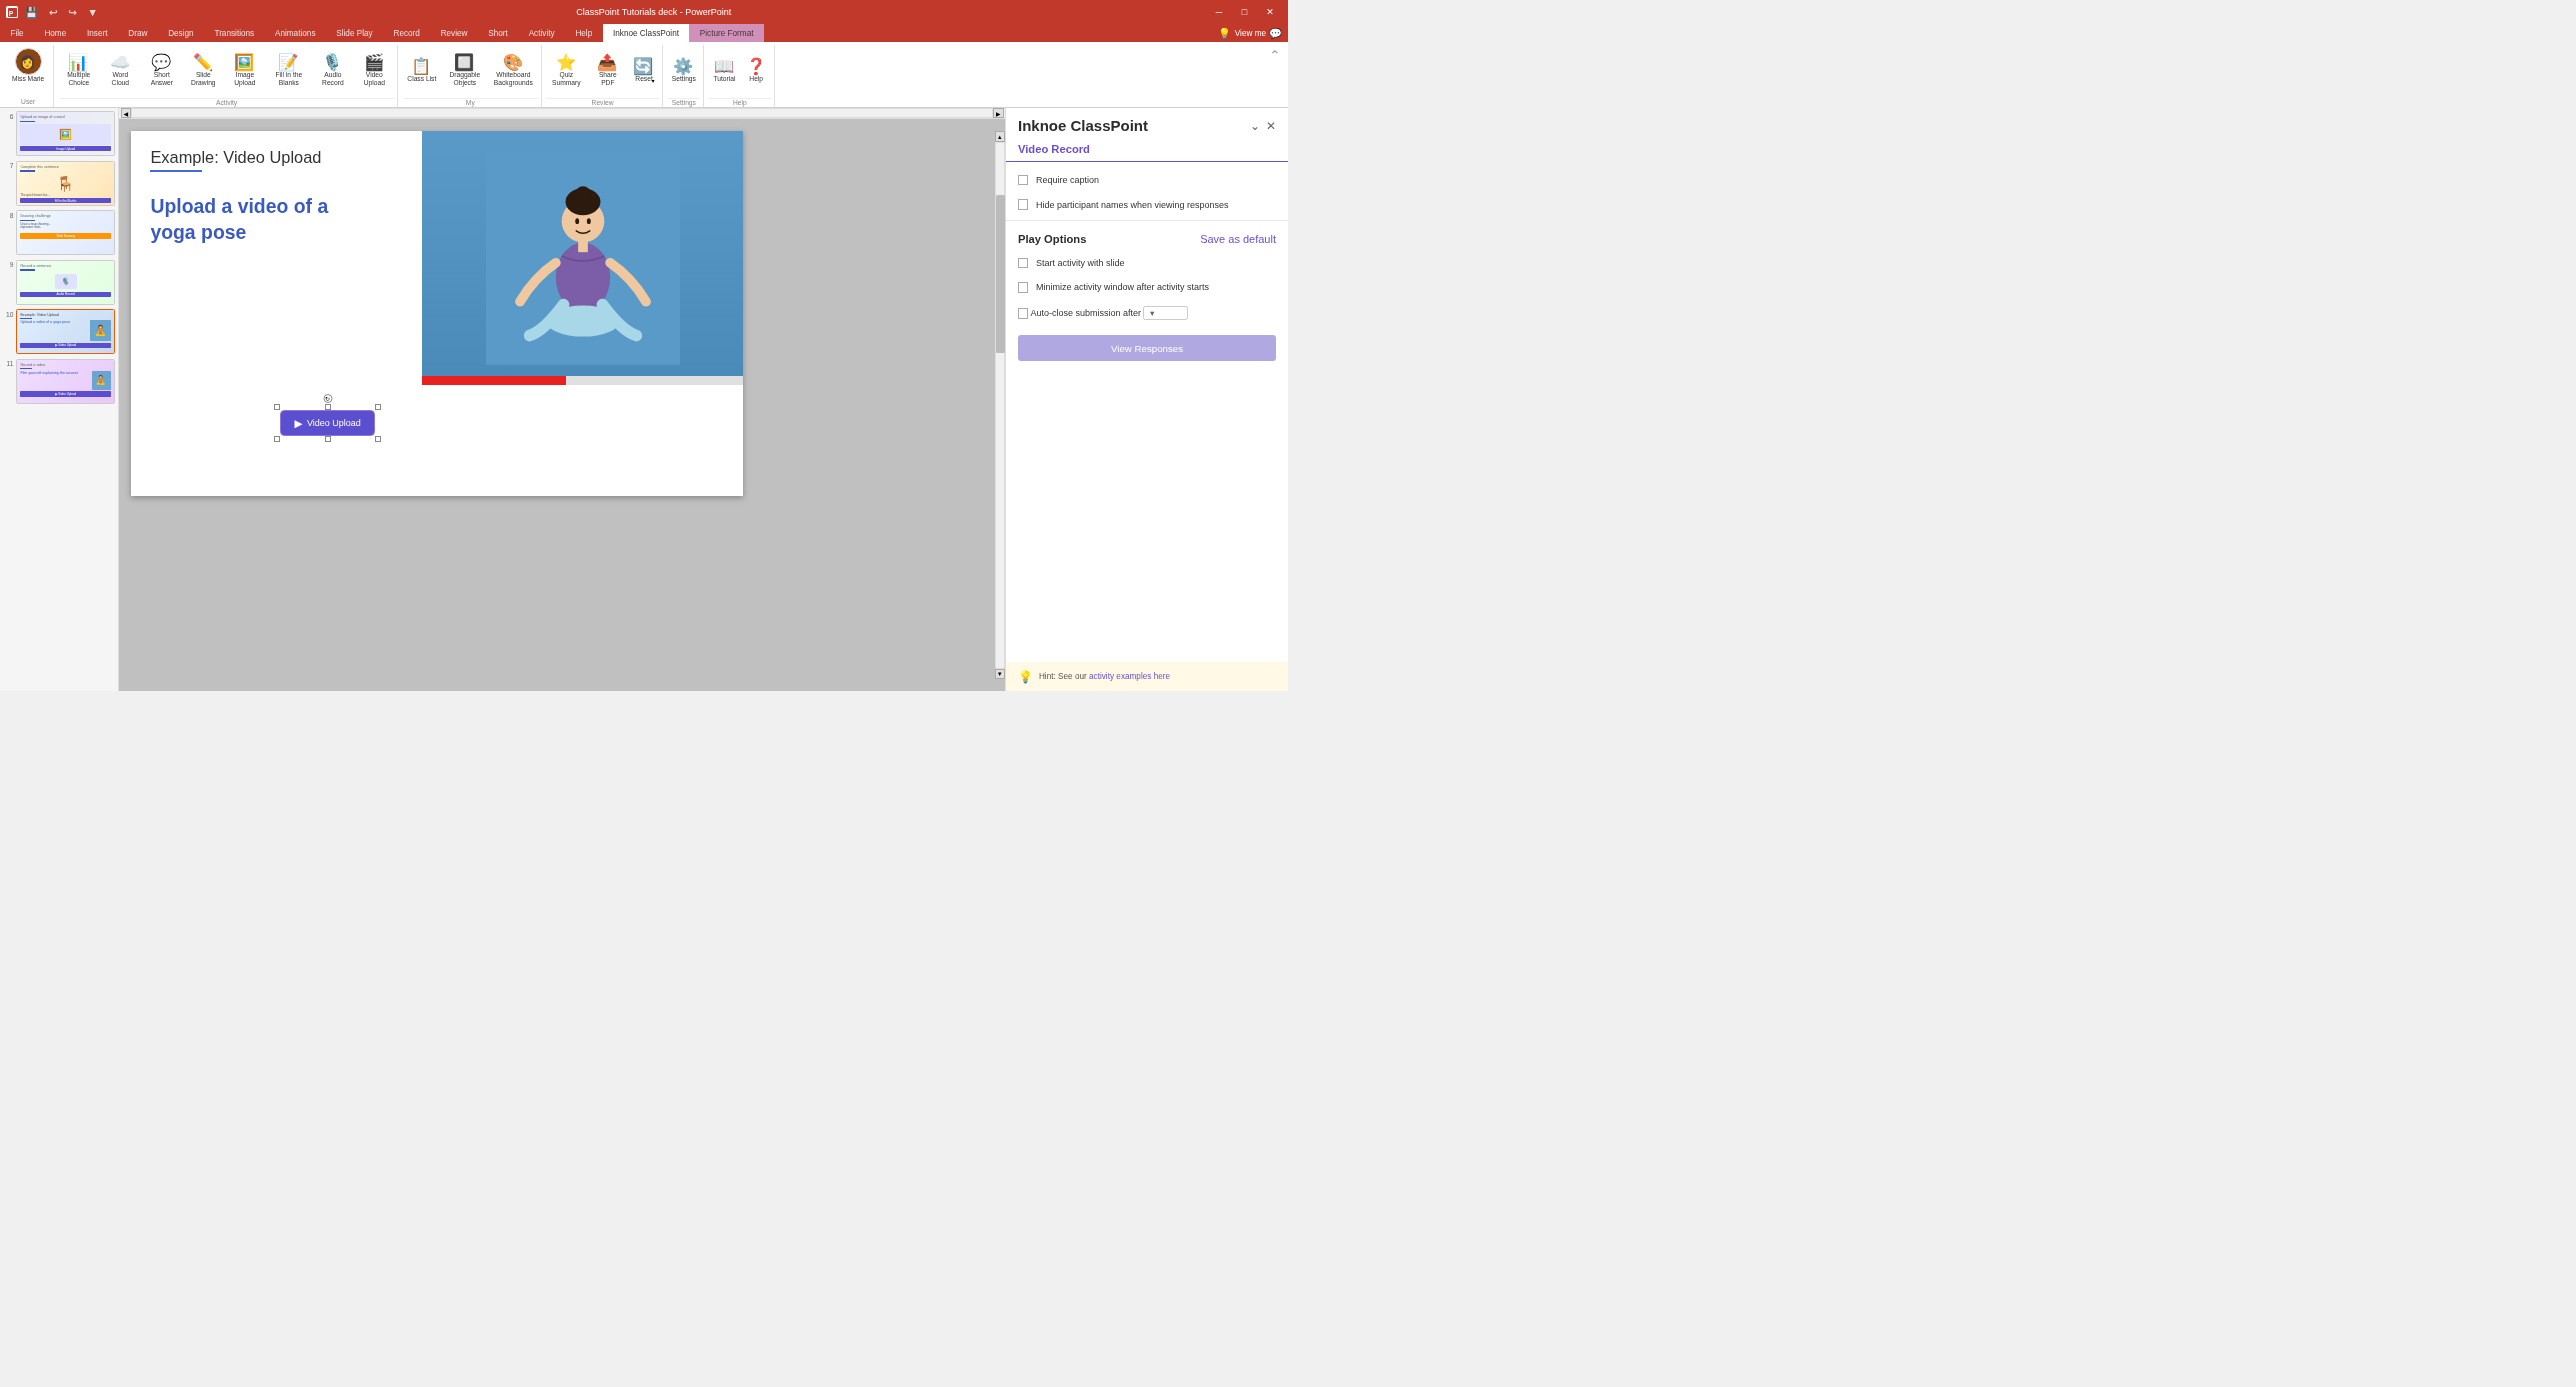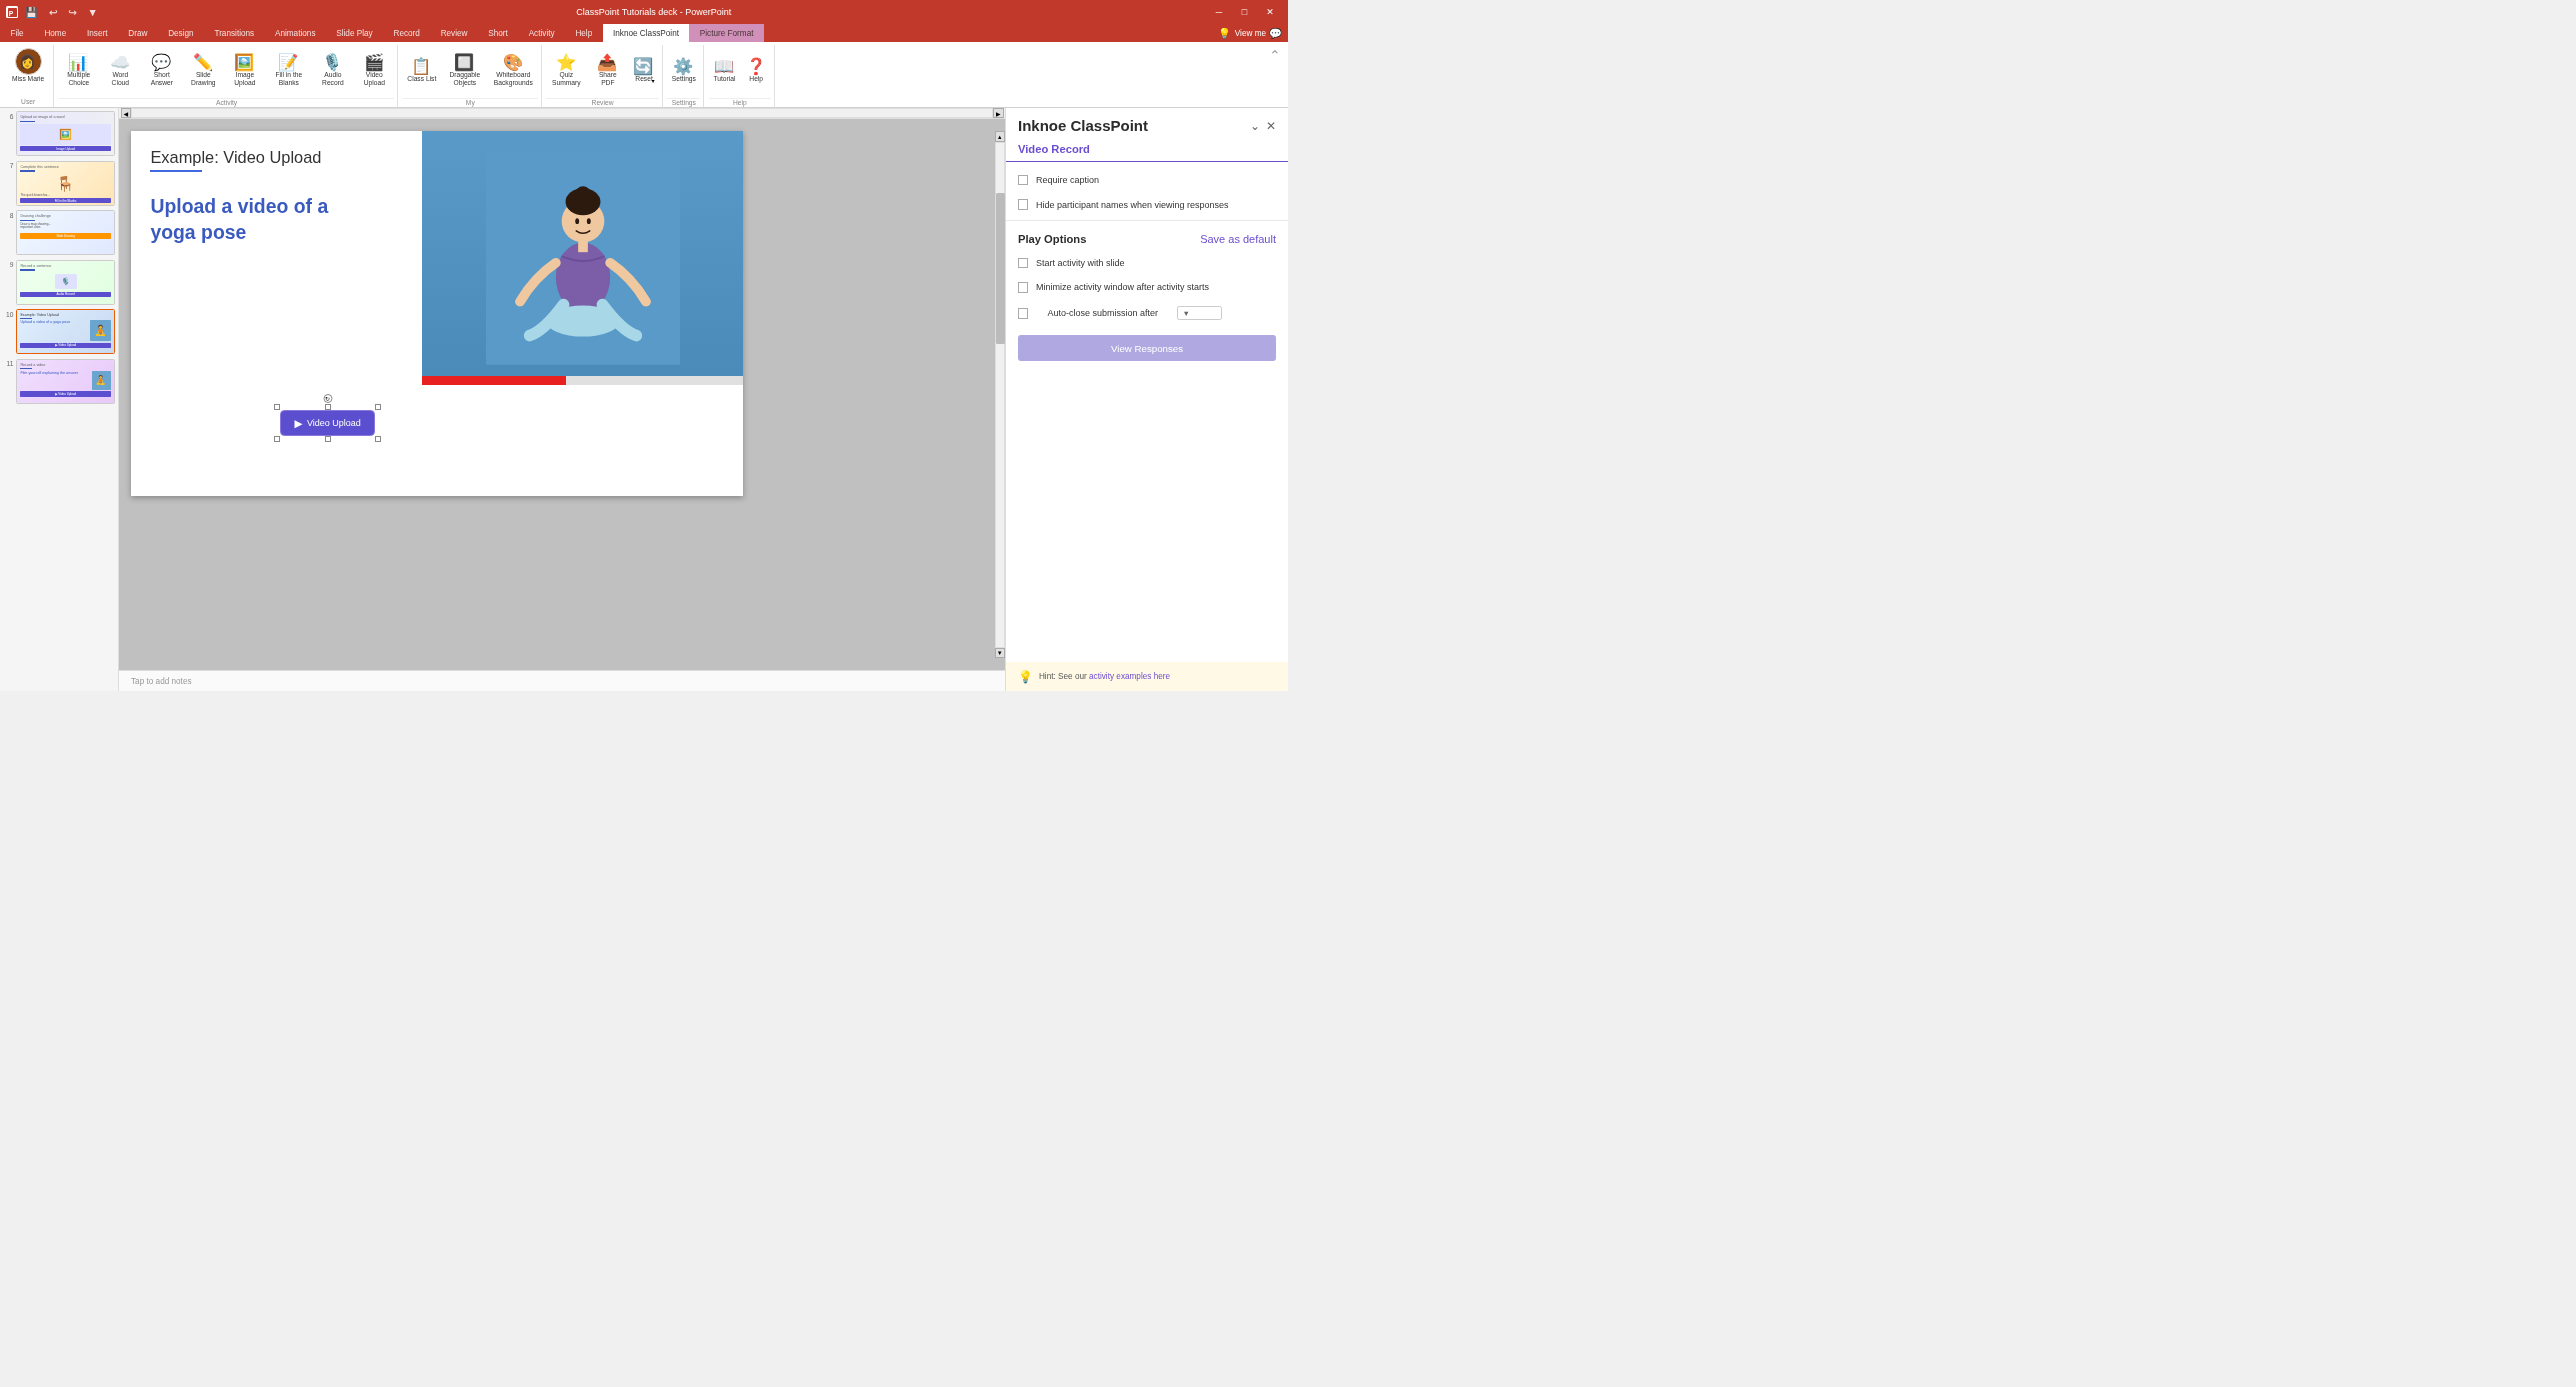--- a/index.html
+++ b/index.html
@@ -55,21 +55,21 @@
     .option-row { display: flex; align-items: flex-start; padding: 6px 12px; gap: 7.5px; }
     .checkbox { width: 10.4px; height: 10.4px; border: 0.7px solid #aaa; background: white; flex-shrink: 0; margin-top: 0.7px; cursor: pointer; display: flex; align-items: center; justify-content: center; }
     .option-label { font-size: 9px; color: #333; line-height: 1.4; }
 
     .play-options-header { display: flex; align-items: center; justify-content: space-between; padding: 9px 12px 6px 12px; }
     .play-options-title { font-size: 11.2px; font-weight: 700; color: #2c2c2c; }
     .save-default-link { font-size: 11px; color: #6b4fcf; cursor: pointer; text-decoration: none; }
 
     .view-responses-btn { background: #b0a8e0; color: white; border: none; border-radius: 3px; padding: 7.5px 18px; font-size: 9.7px; cursor: pointer; margin: 9px auto; display: block; width: calc(100% - 24px); }
 
-    .auto-close-row { display: flex; align-items: center; padding: 6px 12px; gap: 19px; }
+    .auto-close-row { display: flex; align-items: center; padding: 6px 12px; gap: 2px; }
     .dropdown-arrow { font-size: 7.5px; color: #666; }
 
     .hint-bar { background: #fff9e6; padding: 7.5px 12px; display: flex; align-items: center; gap: 6px; margin-top: auto; }
     .hint-bulb { color: #f0a500; font-size: 12px; }
     .hint-text { font-size: 8.2px; color: #555; }
     .hint-link { color: #6b4fcf; text-decoration: none; cursor: pointer; }
 
     
     .thumb-6 { background: linear-gradient(135deg, #e8e8ff 0%, #f0f0f0 100%); }
     .thumb-7 { background: linear-gradient(135deg, #fff8e0 0%, #ffe4b5 100%); }
@@ -416,23 +416,20 @@
             </div>
             <button style="background:#5b4fcf;color:white;border:1.5px solid #8877dd;border-radius:4.5px;padding:6px 13.4px;font-size:9px;cursor:pointer;display:flex;align-items:center;gap:4.5px;white-space:nowrap;">
               <span style="font-size:10.4px;">▶</span>
               <span>Video Upload</span>
             </button>
           </div>
         </div>
       </div>
     </div>
 
-    <div style="background:#fafafa;border-top:0.7px solid #ddd;height:21px;display:flex;align-items:center;padding:0 12px;color:#999;font-size:8.2px;">
-      <span>Tap to add notes</span>
-    </div>
   </div>
 
   <div class="right-panel">
     <div class="right-panel-header">
       <span class="right-panel-title">Inknoe ClassPoint</span>
       <div class="right-panel-controls">
         <button class="panel-btn">⌄</button>
         <button class="panel-btn">✕</button>
       </div>
     </div>

